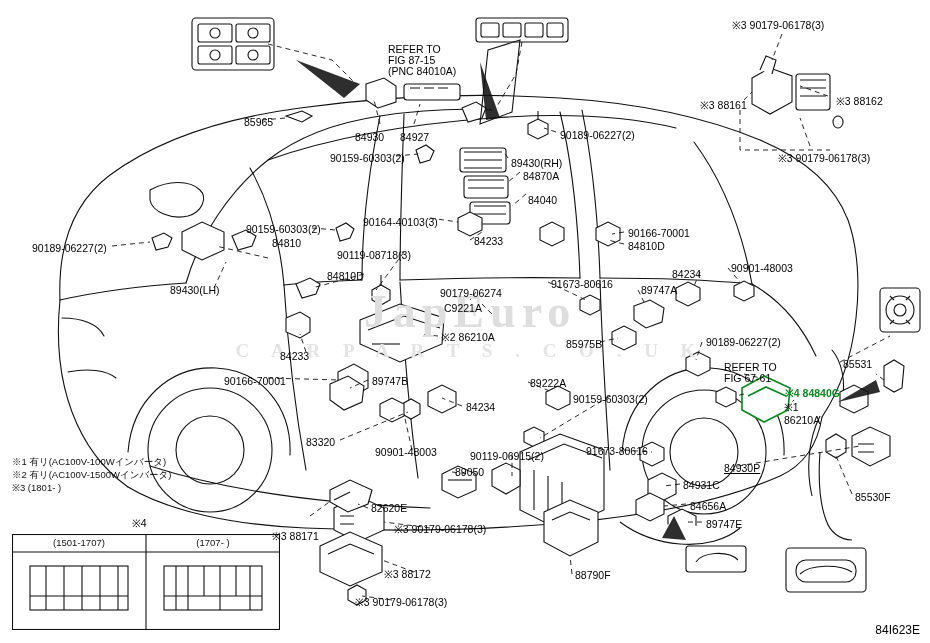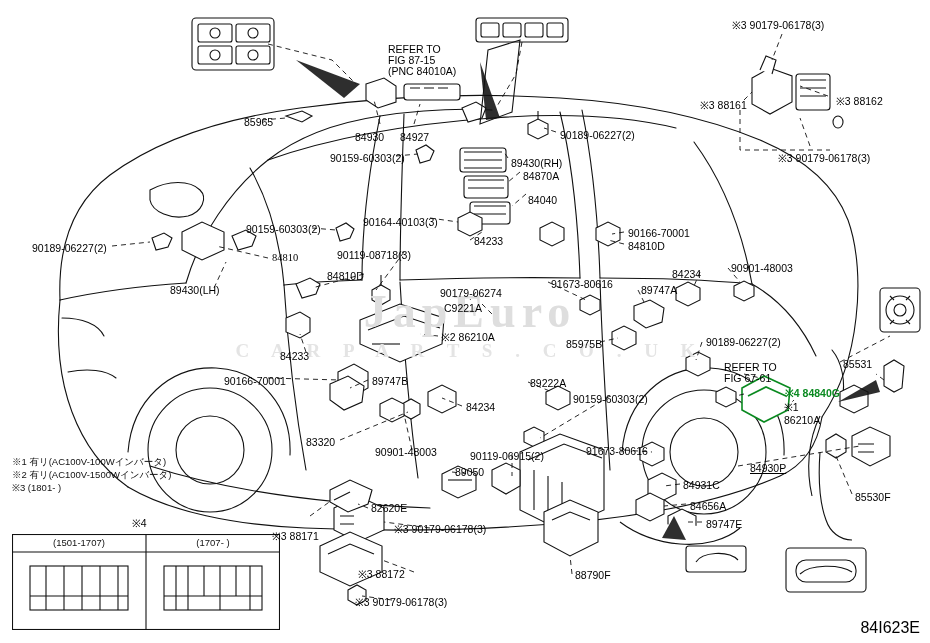--- a/index.html
+++ b/index.html
@@ -8,21 +8,21 @@
   #stage{position:absolute;inset:0;width:930px;height:643px;}
   svg#art{position:absolute;left:0;top:0;width:930px;height:643px;}
   .lbl{position:absolute;font-size:10.5px;line-height:11px;white-space:nowrap;color:#000;}
   .lbl.hl{color:#0a8a20;font-weight:bold;padding-left:37px;}
   .wm{position:absolute;left:150px;top:285px;width:640px;text-align:center;
       font-family:"Liberation Serif",serif;color:#dedede;font-weight:bold;
       font-size:46px;letter-spacing:6px;pointer-events:none;}
   .wm2{position:absolute;left:150px;top:340px;width:640px;text-align:center;
       font-family:"Liberation Serif",serif;color:#e4e4e4;font-weight:bold;
       font-size:19px;letter-spacing:9px;pointer-events:none;}
-  .code{position:absolute;right:10px;bottom:6px;font-size:16px;color:#000;}
+  .code{position:absolute;right:10px;bottom:6px;font-size:12px;color:#000;}
   .notes{position:absolute;left:12px;top:455px;font-size:9.5px;line-height:13px;}
   .tbl{position:absolute;left:12px;top:534px;width:268px;height:96px;}
   .tbl .hdr{display:flex;height:30px;}
   .tbl .hdr div{flex:1;text-align:center;font-size:9.5px;padding-top:3px;}
 </style>
 </head>
 <body>
 
 <div id="stage">
 
@@ -417,21 +417,21 @@
       <div class="lbl" style="left: 511px; top: 158px;">89430(RH)</div>
       <div class="lbl" style="left: 523px; top: 171px;">84870A</div>
       <div class="lbl" style="left: 528px; top: 195px;">84040</div>
       <div class="lbl" style="left: 363px; top: 217px;">90164-40103(3)</div>
       <div class="lbl" style="left: 628px; top: 228px;">90166-70001</div>
       <div class="lbl" style="left: 628px; top: 241px;">84810D</div>
       <div class="lbl" style="left: 246px; top: 224px;">90159-60303(2)</div>
       <div class="lbl" style="left: 32px; top: 243px;">90189-06227(2)</div>
       <div class="lbl" style="left: 474px; top: 236px;">84233</div>
       <div class="lbl" style="left: 337px; top: 250px;">90119-08718(3)</div>
-      <div class="lbl" style="left: 272px; top: 252px; font-family: Liberation Serif, serif;">84810</div>
+      <div class="lbl" style="left: 272px; top: 238px;">84810</div>
       <div class="lbl" style="left: 327px; top: 271px;">84810D</div>
       <div class="lbl" style="left: 170px; top: 285px;">89430(LH)</div>
       <div class="lbl" style="left: 440px; top: 288px;">90179-06274</div>
       <div class="lbl" style="left: 444px; top: 303px;">C9221A</div>
       <div class="lbl" style="left: 551px; top: 279px;">91673-80616</div>
       <div class="lbl" style="left: 641px; top: 285px;">89747A</div>
       <div class="lbl" style="left: 672px; top: 269px;">84234</div>
       <div class="lbl" style="left: 731px; top: 263px;">90901-48003</div>
       <div class="lbl" style="left: 441px; top: 332px;">※2 86210A</div>
       <div class="lbl" style="left: 566px; top: 339px;">85975B</div>
@@ -443,26 +443,26 @@
       <div class="lbl" style="left: 530px; top: 378px;">89222A</div>
       <div class="lbl" style="left: 573px; top: 394px;">90159-60303(2)</div>
       <div class="lbl hl" style="left: 748px; top: 388px;">※4 84840G</div>
       <div class="lbl" style="left: 784px; top: 402px;">※1</div>
       <div class="lbl" style="left: 784px; top: 415px;">86210A</div>
       <div class="lbl" style="left: 466px; top: 402px;">84234</div>
       <div class="lbl" style="left: 306px; top: 437px;">83320</div>
       <div class="lbl" style="left: 375px; top: 447px;">90901-48003</div>
       <div class="lbl" style="left: 470px; top: 451px;">90119-06915(2)</div>
       <div class="lbl" style="left: 586px; top: 446px;">91673-80616</div>
-      <div class="lbl" style="left: 750px; top: 463px; text-decoration: underline;">84930P</div>
+      <div class="lbl" style="left: 724px; top: 463px; text-decoration: underline;">84930P</div>
       <div class="lbl" style="left: 683px; top: 480px;">84931C</div>
       <div class="lbl" style="left: 690px; top: 501px;">84656A</div>
       <div class="lbl" style="left: 855px; top: 492px;">85530F</div>
       <div class="lbl" style="left: 455px; top: 467px;">89050</div>
       <div class="lbl" style="left: 272px; top: 515px; margin-top: 16px;">※3 88171</div>
       <div class="lbl" style="left: 371px; top: 503px;">82620E</div>
       <div class="lbl" style="left: 394px; top: 524px;">※3 90179-06178(3)</div>
       <div class="lbl" style="left: 706px; top: 519px;">89747E</div>
-      <div class="lbl" style="left: 358px; top: 569px;">※3 88172</div>
+      <div class="lbl" style="left: 384px; top: 569px;">※3 88172</div>
       <div class="lbl" style="left: 575px; top: 570px;">88790F</div>
       <div class="lbl" style="left: 355px; top: 597px;">※3 90179-06178(3)</div>
     </div>
 </div>
 
 </body></html>

